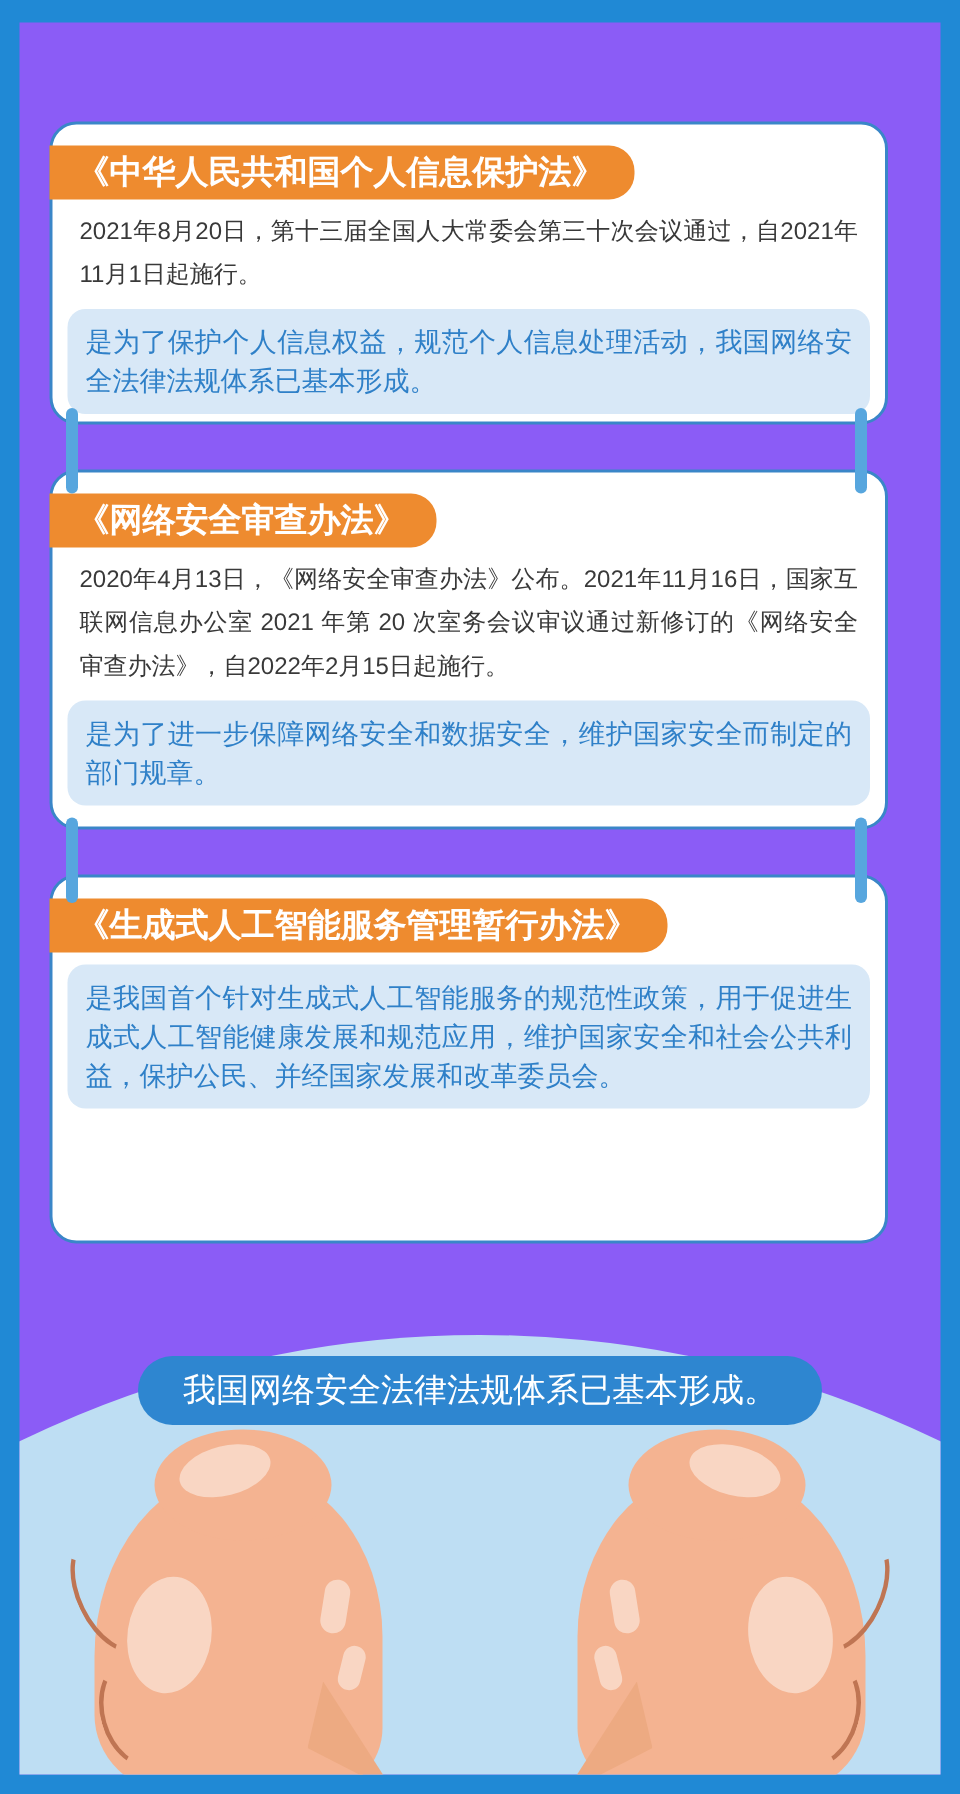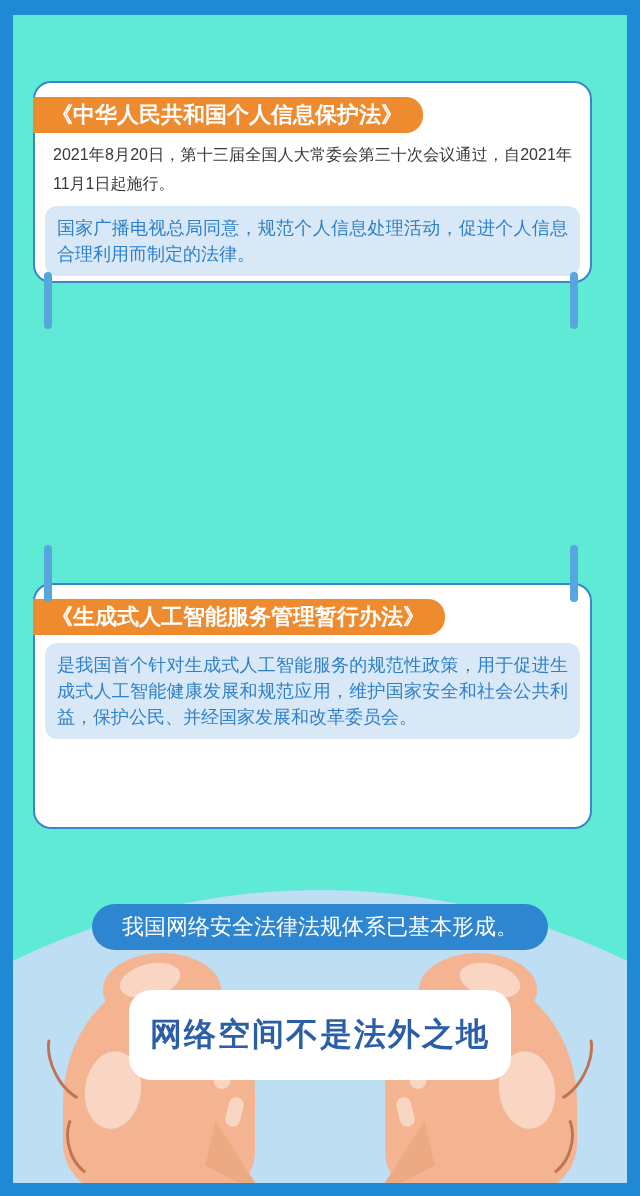--- a/index.html
+++ b/index.html
@@ -1,18 +1,18 @@
 <!DOCTYPE html>
 <html><head>
 <meta charset="utf-8">
 <style>
   html,body{margin:0;padding:0;}
   .page{position:relative;width:640px;height:1196px;background:#2089d5;overflow:hidden;
         font-family:"Liberation Sans",sans-serif;}
-  .inner{position:absolute;left:13px;top:15px;width:614px;height:1168px;background:#5eead4;overflow:hidden;}
+  .inner{position:absolute;left:13px;top:15px;width:614px;height:1168px;background:#8b5cf6;overflow:hidden;}
 
   
   .card{position:absolute;left:20px;width:559px;box-sizing:border-box;background:#ffffff;
         border:2px solid #3a86c8;border-radius:18px;padding:12px 18px 8px;z-index:2;}
   .card.c0{top:66px;height:202px;}
   .card.c1{top:298px;height:240px;}
   .card.c2{top:568px;height:246px;}
   .ribbon{display:inline-block;margin:2px 0 0 -20px;background:#ee8b2f;color:#ffffff;
           font-weight:bold;font-size:22px;line-height:1;padding:7px 20px 7px 18px;
           border-radius:0 17px 17px 0;white-space:nowrap;}
@@ -61,26 +61,33 @@
 <div class="page">
   <div class="inner">
 
     <div class="dome"></div>
 
     <section class="card c0">
       <div class="ribbon">
         <span>《中华人民共和国个人信息保护法》</span>
       </div>
       <p class="body-text">2021年8月20日，第十三届全国人大常委会第三十次会议通过，自2021年11月1日起施行。</p>
-      <div class="note">国家广播电视总局同意，规范个人信息处理活动，促进个人信息合理利用而制定的法律。</div>
+      <div class="note">是为了保护个人信息权益，规范个人信息处理活动，我国网络安全法律法规体系已基本形成。</div>
     </section>
 
     <div class="bar g1 l"></div>
     <div class="bar g1 r"></div>
 
+    <section class="card c1">
+      <div class="ribbon">
+        <span>《网络安全审查办法》</span>
+      </div>
+      <p class="body-text">2020年4月13日，《网络安全审查办法》公布。2021年11月16日，国家互联网信息办公室 2021 年第 20 次室务会议审议通过新修订的《网络安全审查办法》，自2022年2月15日起施行。</p>
+      <div class="note">是为了进一步保障网络安全和数据安全，维护国家安全而制定的部门规章。</div>
+    </section>
 
     <div class="bar g2 l"></div>
     <div class="bar g2 r"></div>
 
     <section class="card c2">
       <div class="ribbon">
         <span>《生成式人工智能服务管理暂行办法》</span>
       </div>
       <div class="note">是我国首个针对生成式人工智能服务的规范性政策，用于促进生成式人工智能健康发展和规范应用，维护国家安全和社会公共利益，保护公民、并经国家发展和改革委员会。</div>
     </section>
@@ -106,16 +113,15 @@
         <div class="nail"></div>
       </div>
       <div class="wedge"></div>
       <div class="thumbnail"></div>
       <div class="knuckle k1"></div>
       <div class="knuckle k2"></div>
       <div class="crease c-a"></div>
       <div class="crease c-b"></div>
     </div>
 
-    <div class="slogan">网络空间不是法外之地</div>
 
   </div>
 </div>
 
 </body></html>

